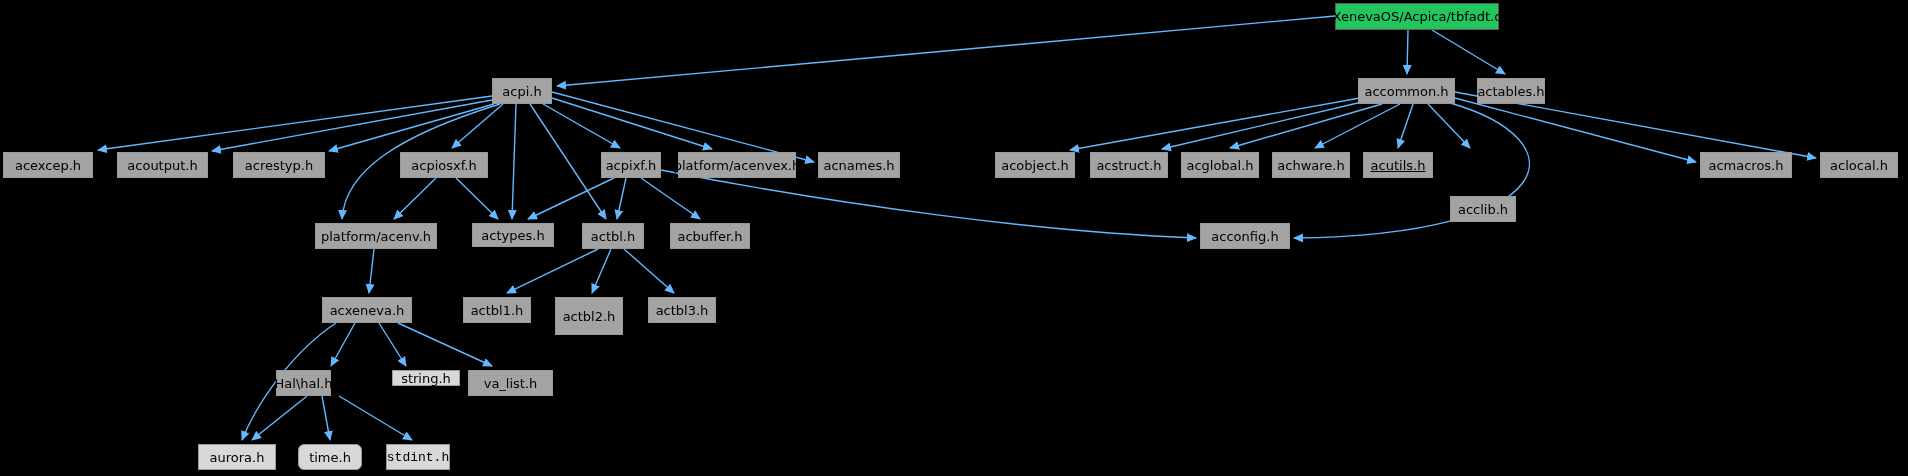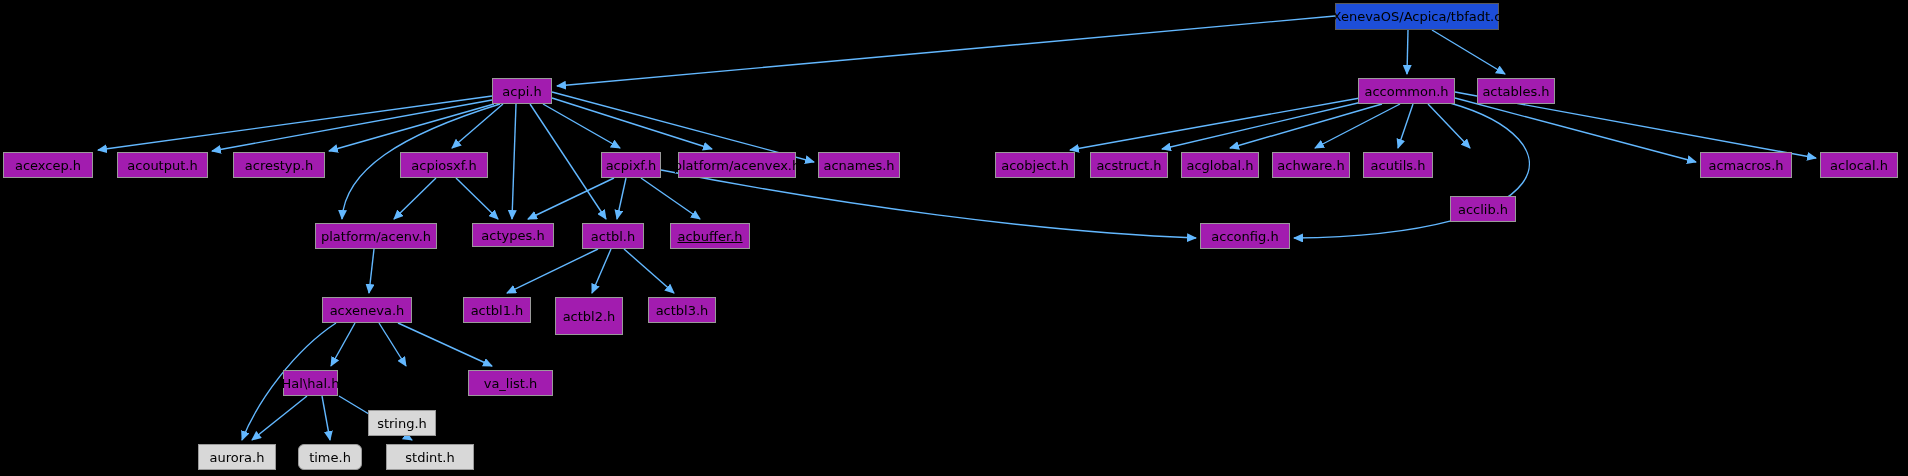--- a/index.html
+++ b/index.html
@@ -22,30 +22,30 @@
     left: 0; top: 0;
     width: 1908px;
     height: 476px;
   }
   .node {
     position: absolute;
     box-sizing: border-box;
     display: flex;
     align-items: center;
     justify-content: center;
-    background: #a21caf;
+    background: #a3a3a3;
     border: 1px solid #9a9a9a;
     color: #000000;
     font-size: 13px;
     white-space: nowrap;
     cursor: pointer;
     z-index: 2;
   }
   .node.root {
-    background: #1d4ed8;
+    background: #22c55e;
     border: 1px solid #5a5a5a;
     cursor: default;
   }
   .node.external {
     background: #d8d8d8;
     border: 1px solid #9a9a9a;
   }
   .edge {
     fill: none;
     stroke: #63b8ff;
@@ -101,45 +101,45 @@
         <path d="M1428,104 L1470,148" class="edge" marker-end="url(#arrow)"></path>
         <path d="M1455,98 L1696,162" class="edge" marker-end="url(#arrow)"></path>
         <path d="M1455,92 L1816,158" class="edge" marker-end="url(#arrow)"></path>
         <path d="M1450,103 C1580,140 1565,235 1294,238" class="edge" marker-end="url(#arrow)"></path>
       </g>
   </svg>
   <div id="nodes">
       <div class="node root" style="left: 1335px; top: 3px; width: 164px; height: 27px;">XenevaOS/Acpica/tbfadt.c</div>
       <div class="node" style="left: 492px; top: 78px; width: 60px; height: 26px;">acpi.h</div>
       <div class="node" style="left: 1358px; top: 78px; width: 97px; height: 26px;">accommon.h</div>
-      <div class="node" style="left: 1477px; top: 78px; width: 78px; height: 26px;">actables.h</div>
+      <div class="node" style="left: 1477px; top: 78px; width: 68px; height: 26px;">actables.h</div>
       <div class="node" style="left: 3px; top: 152px; width: 90px; height: 26px;">acexcep.h</div>
       <div class="node" style="left: 117px; top: 152px; width: 91px; height: 26px;">acoutput.h</div>
       <div class="node" style="left: 233px; top: 152px; width: 92px; height: 26px;">acrestyp.h</div>
       <div class="node" style="left: 400px; top: 152px; width: 88px; height: 26px;">acpiosxf.h</div>
       <div class="node" style="left: 601px; top: 152px; width: 60px; height: 26px;">acpixf.h</div>
       <div class="node" style="left: 678px; top: 152px; width: 118px; height: 26px;">platform/acenvex.h</div>
       <div class="node" style="left: 818px; top: 152px; width: 82px; height: 26px;">acnames.h</div>
       <div class="node" style="left: 995px; top: 152px; width: 80px; height: 26px;">acobject.h</div>
       <div class="node" style="left: 1090px; top: 152px; width: 78px; height: 26px;">acstruct.h</div>
       <div class="node" style="left: 1181px; top: 152px; width: 78px; height: 26px;">acglobal.h</div>
       <div class="node" style="left: 1272px; top: 152px; width: 78px; height: 26px;">achware.h</div>
-      <div class="node" style="left: 1363px; top: 152px; width: 70px; height: 26px;">acutils.h</div>
+      <div class="node" style="left: 1363px; top: 152px; width: 70px; height: 26px; text-decoration: underline;">acutils.h</div>
       <div class="node" style="left: 1450px; top: 152px; width: 66px; height: 26px; margin-top: 44px;">acclib.h</div>
       <div class="node" style="left: 1700px; top: 152px; width: 92px; height: 26px;">acmacros.h</div>
       <div class="node" style="left: 1820px; top: 152px; width: 78px; height: 26px;">aclocal.h</div>
       <div class="node" style="left: 315px; top: 223px; width: 122px; height: 26px;">platform/acenv.h</div>
       <div class="node" style="left: 472px; top: 223px; width: 82px; height: 24px;">actypes.h</div>
       <div class="node" style="left: 582px; top: 223px; width: 62px; height: 26px;">actbl.h</div>
-      <div class="node" style="left: 670px; top: 223px; width: 80px; height: 26px; text-decoration: underline;">acbuffer.h</div>
+      <div class="node" style="left: 670px; top: 223px; width: 80px; height: 26px;">acbuffer.h</div>
       <div class="node" style="left: 1200px; top: 223px; width: 90px; height: 26px;">acconfig.h</div>
       <div class="node" style="left: 322px; top: 297px; width: 90px; height: 26px;">acxeneva.h</div>
       <div class="node" style="left: 463px; top: 297px; width: 68px; height: 26px;">actbl1.h</div>
       <div class="node" style="left: 555px; top: 297px; width: 68px; height: 38px;">actbl2.h</div>
       <div class="node" style="left: 648px; top: 297px; width: 68px; height: 26px;">actbl3.h</div>
-      <div class="node" style="left: 283px; top: 370px; width: 55px; height: 26px;">Hal\hal.h</div>
-      <div class="node external" style="left: 368px; top: 370px; width: 68px; height: 26px; margin-top: 40px;">string.h</div>
+      <div class="node" style="left: 276px; top: 370px; width: 55px; height: 26px;">Hal\hal.h</div>
+      <div class="node external" style="left: 392px; top: 370px; width: 68px; height: 16px;">string.h</div>
       <div class="node" style="left: 468px; top: 370px; width: 85px; height: 26px;">va_list.h</div>
       <div class="node external" style="left: 198px; top: 444px; width: 78px; height: 26px;">aurora.h</div>
       <div class="node external" style="left: 298px; top: 444px; width: 64px; height: 26px; border-radius: 6px;">time.h</div>
-      <div class="node external" style="left: 386px; top: 444px; width: 88px; height: 26px;">stdint.h</div>
+      <div class="node external" style="left: 386px; top: 444px; width: 64px; height: 26px; font-family: Liberation Mono, monospace;">stdint.h</div>
     </div>
 </div>
 
 </body></html>

